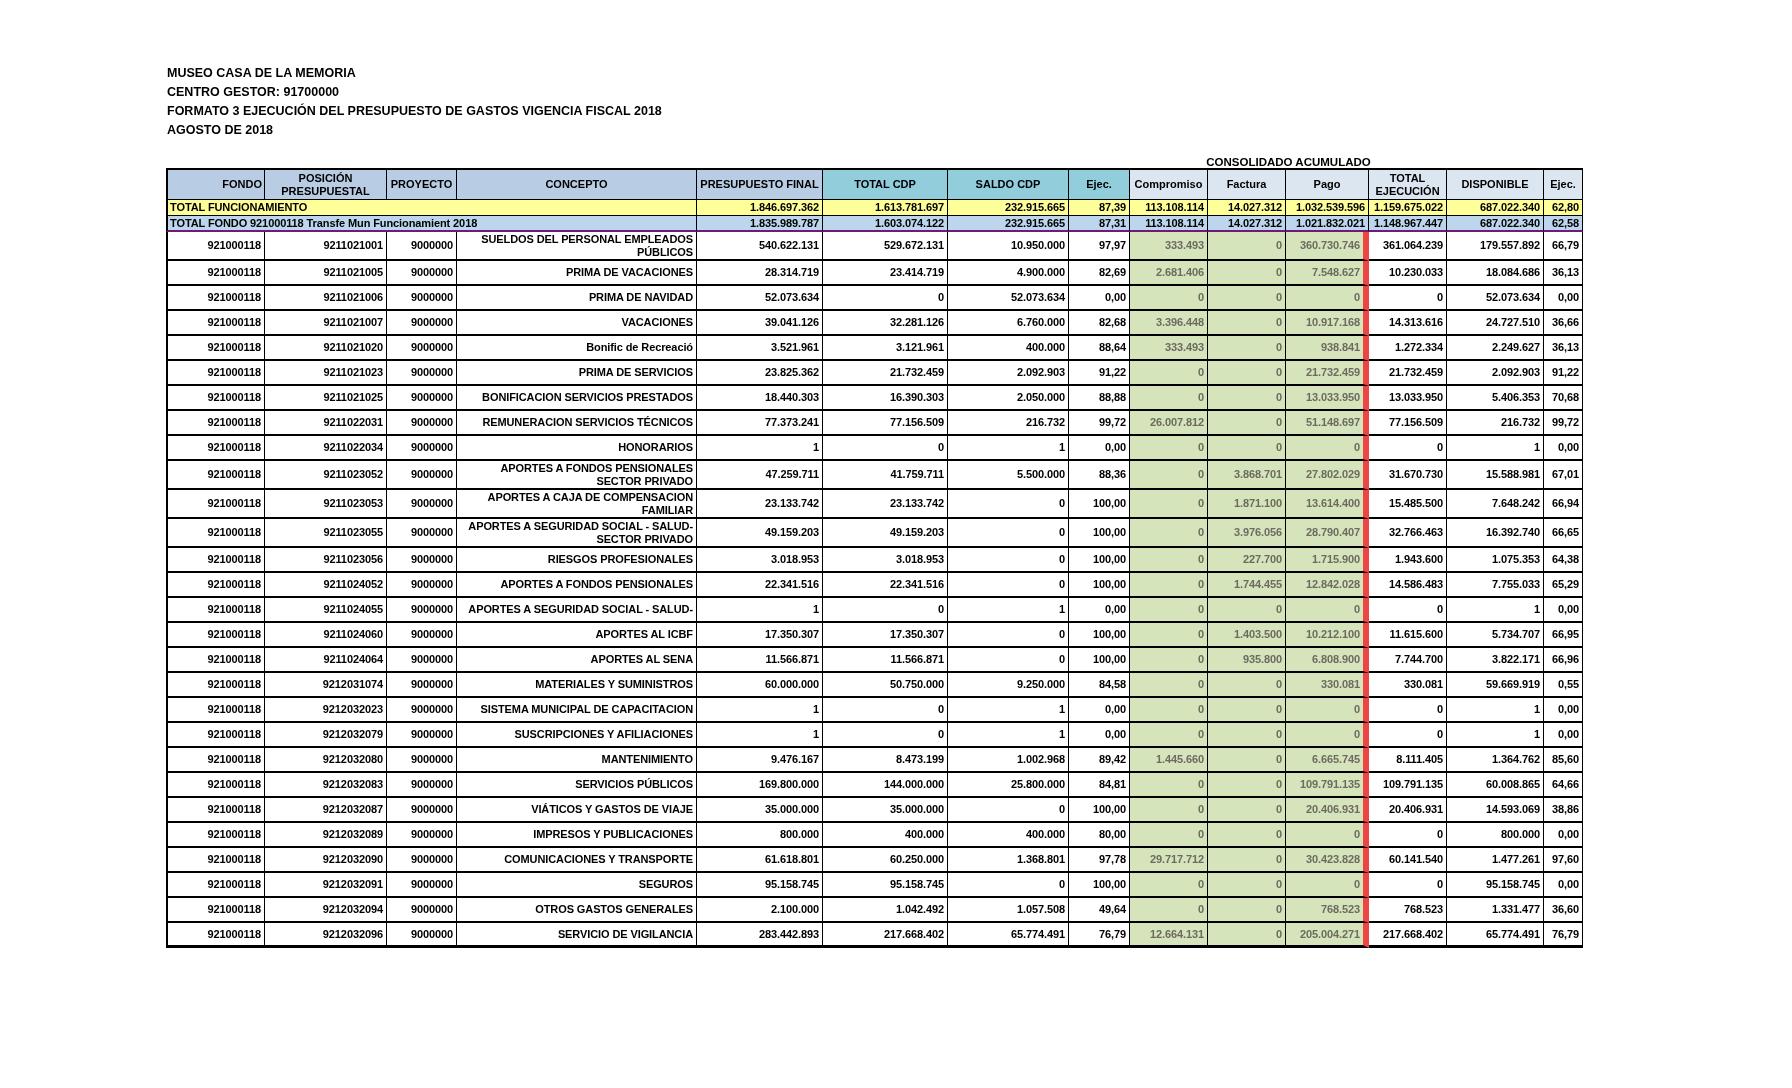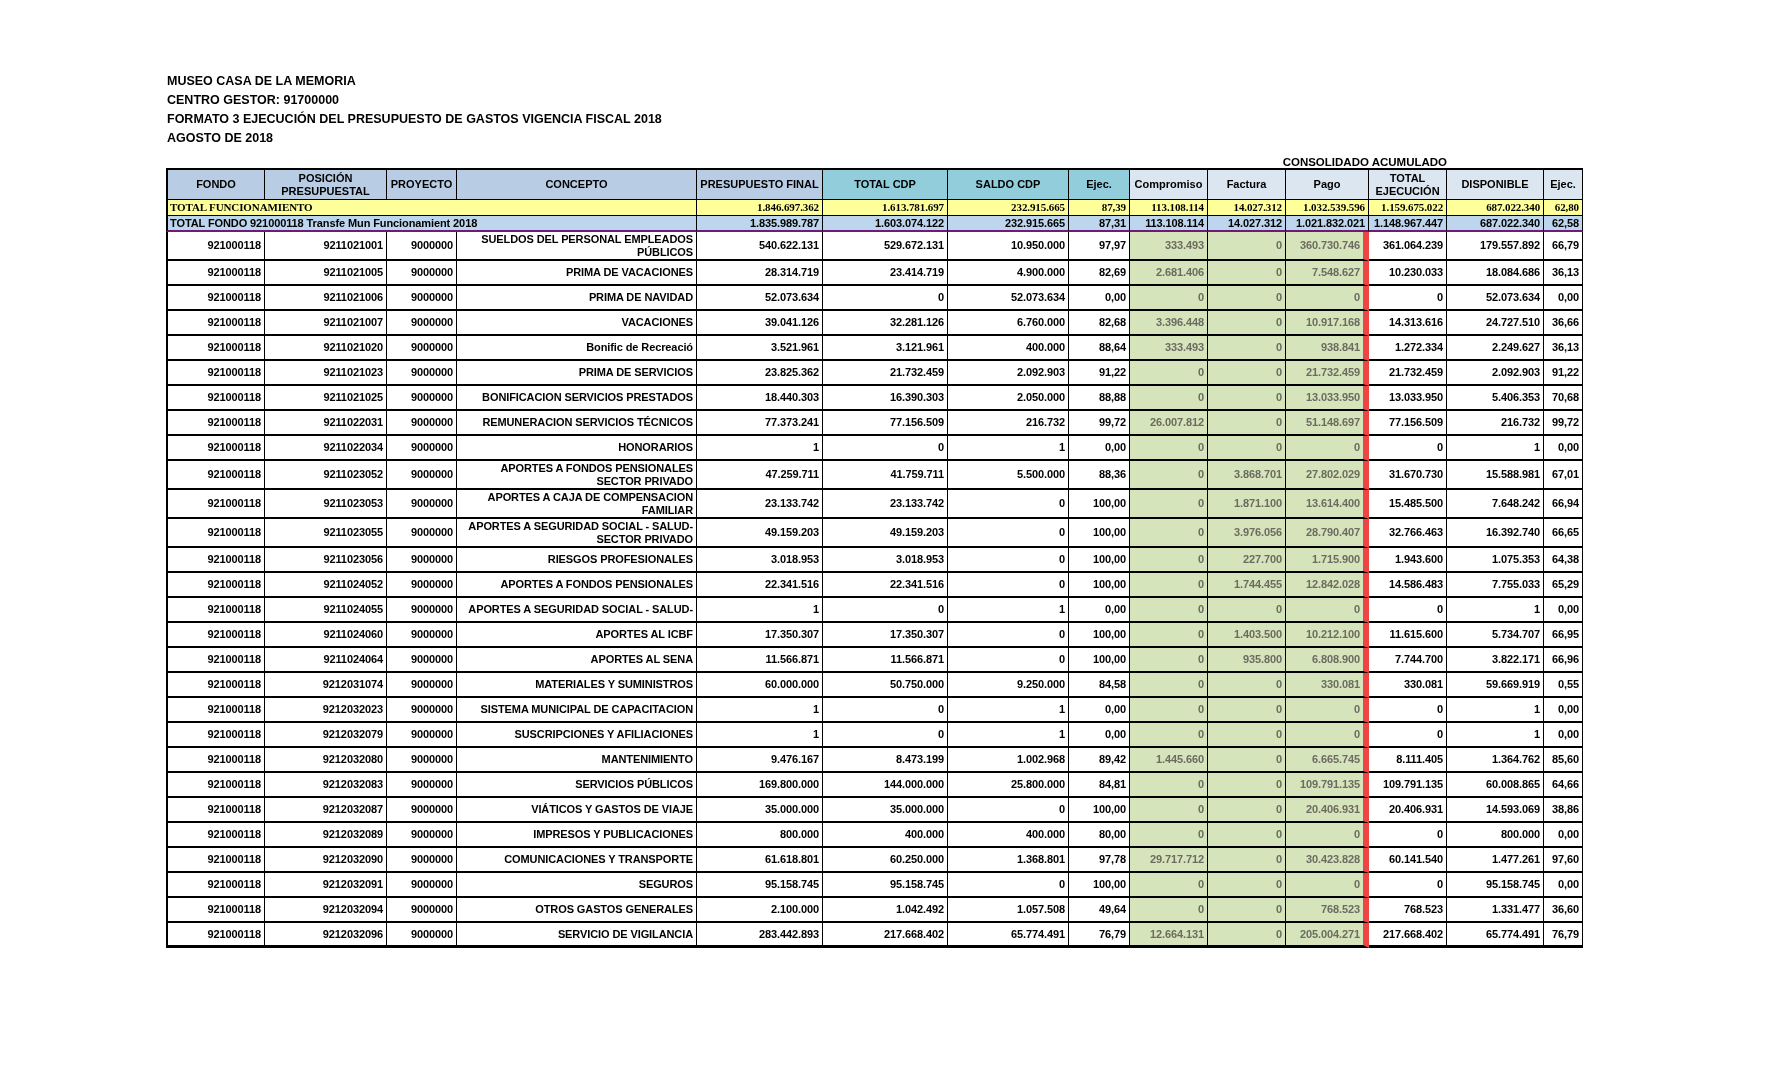--- a/index.html
+++ b/index.html
@@ -1,55 +1,55 @@
 <!DOCTYPE html>
 <html style="--header_blue: #B8CCE4; --header_teal: #92CDDC; --header_light: #DCE6F1; --total_yellow: #FFFF99; --total_blue: #BDD6EE; --exec_green: #D6E4BC;"><head>
 <meta charset="utf-8">
 <style>
   html,body{margin:0;padding:0;background:#ffffff;overflow:hidden;}
   .canvas{
     position:relative;width:1792px;height:1088px;background:#fff;
     font-family:"Liberation Sans","DejaVu Sans",sans-serif;color:#000;
   }
-  .titles{position:absolute;left:167px;top:72px;}
+  .titles{position:absolute;left:167px;top:64px;}
   .titles div{
     font-size:12.5px;font-weight:bold;line-height:19px;letter-spacing:0px;white-space:nowrap;
   }
   .report-table{
     position:absolute;left:166px;top:145px;width:1417px;
     border-collapse:separate;border-spacing:0;table-layout:fixed;
   }
   .report-table td,.report-table th{box-sizing:border-box;overflow:hidden;}
   
   tr.preheader td{border:0;height:23px;padding:0;background:transparent;}
   td.ph-teal{background:var(--header_teal);}
   td.ph-consolidado{
-    border-top:3px solid #000;text-align:right;vertical-align:bottom;
+    border-top:3px solid #000;text-align:center;vertical-align:bottom;
     font-size:11.5px;font-weight:bold;padding-bottom:1px;
   }
   
   .report-table th{
     border-top:2px solid #000;border-right:1px solid #000;border-bottom:1px solid #000;
     font-size:11px;font-weight:bold;text-align:center;vertical-align:middle;
     height:32px;padding:1px 2px;line-height:12.5px;
   }
-  .report-table th:first-child{border-left:2px solid #000;}
+  .report-table th:first-child{border-left:2px solid #000;text-align:right;}
   th.hb{background:var(--header_blue);}
   th.ht{background:var(--header_teal);}
   th.hl{background:var(--header_light);}
   
   .report-table tbody td{
     border-right:1px solid #000;border-bottom:2px solid #000;
     font-size:11px;font-weight:bold;letter-spacing:-0.1px;
     padding:1px 3px;vertical-align:middle;line-height:12.5px;
   }
   .report-table tbody td:first-child{border-left:2px solid #000;}
   tr.total td{height:14px;border-bottom:1px solid #000;}
   tr.total td.tlabel{text-align:left;padding-left:2px;white-space:nowrap;}
-  tr.total.yellow td{background:var(--total_yellow);font-family:Liberation Serif, serif;}
+  tr.total.yellow td{background:var(--total_yellow);}
   tr.total.blue td{background:var(--total_blue);border-bottom:2px solid #701a75;}
   tr.datarow td{height:25px;}
   td.code{text-align:right;padding-right:6px;}
   td.num{text-align:right;}
   td.concept{text-align:right;padding:0 2px;line-height:12px;}
   td.g{
     background:var(--exec_green);font-weight:normal;color:#6b6b60;
     border-bottom:1px solid #c9d6ab;border-right:1px solid #97a57c;
   }
   td.g.glast{border-right:6px solid #ef4444;}

